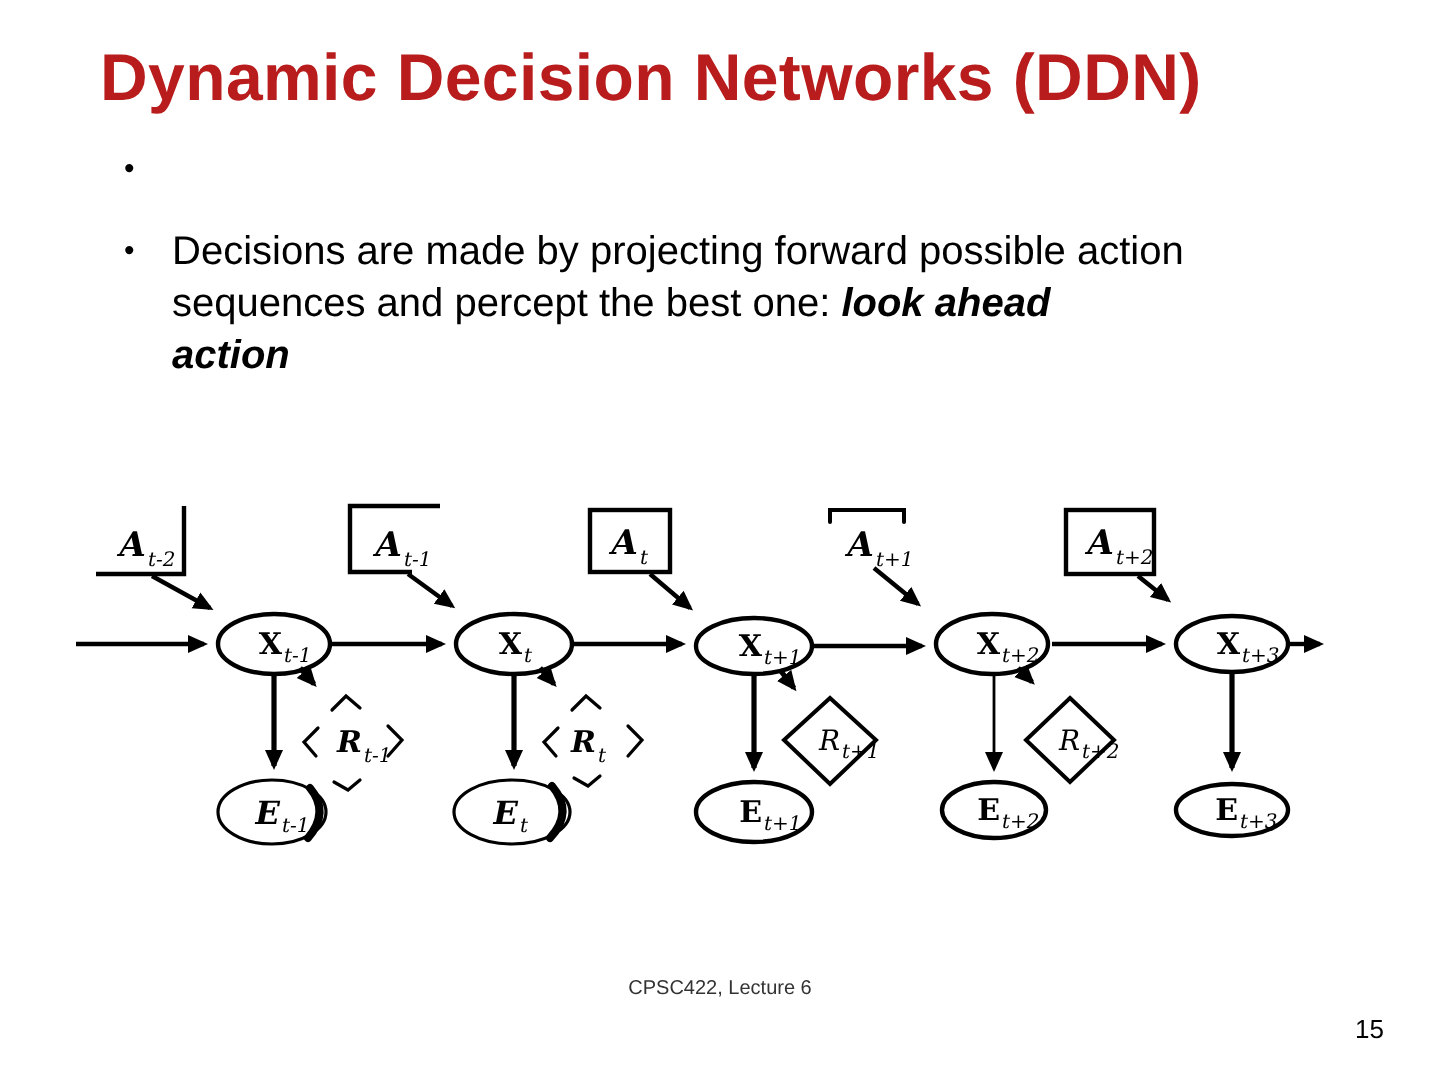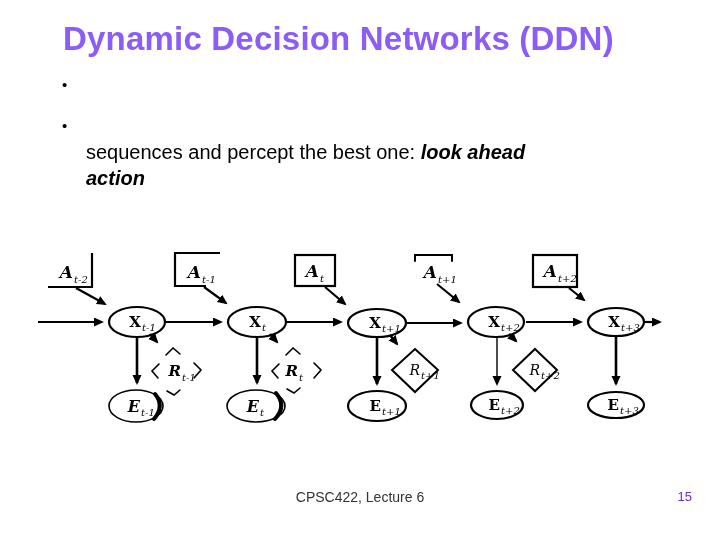--- a/index.html
+++ b/index.html
@@ -1,38 +1,38 @@
 <!DOCTYPE html>
 <html><head>
 <meta charset="utf-8">
 <style>
   html,body{margin:0;padding:0;}
   body{
     width:720px;height:540px;position:relative;overflow:hidden;
     background:#ffffff;font-family:"Liberation Sans",sans-serif;color:#000;
   }
   .slide-title{
-    position:absolute;left:63px;top:20px;width:640px;
-    font-size:33px;font-weight:bold;color:#8b5cf6;letter-spacing:0.2px;
+    position:absolute;left:50px;top:20px;width:640px;
+    font-size:33px;font-weight:bold;color:#b91c1c;letter-spacing:0.2px;
     white-space:nowrap;
   }
   .bullets{position:absolute;left:62px;top:72px;width:636px;}
   .bullet{display:flex;margin-bottom:15px;}
   .dot{width:24px;flex:none;font-size:15px;line-height:26px;}
   .btext{font-size:20px;line-height:26px;}
   .accent{color:#000000;font-weight:bold;font-style:italic;}
   .bold{font-weight:bold;}
   .btext sub{font-size:13px;font-weight:bold;}
   .diagram{position:absolute;left:0;top:243px;}
   .footer-center{
     position:absolute;top:489px;left:0;width:720px;text-align:center;
-    font-size:14px;color:#333;
+    font-size:10px;color:#333;
   }
   .page-number{
-    position:absolute;top:489px;right:28px;font-size:13px;color:#6d28d9;
+    position:absolute;top:507px;right:28px;font-size:13px;color:#000000;
   }
   
   .shape{stroke:#000;stroke-width:2.2;fill:#fff;}
   .shape-thin{stroke:#000;stroke-width:1.6;fill:#fff;}
   .ln{stroke:#000;stroke-width:2.2;fill:none;}
   .ln-bold{stroke:#000;stroke-width:2.6;fill:none;}
   .ln-thin{stroke:#000;stroke-width:1.4;fill:none;}
   .sketch{stroke:#000;stroke-width:1.6;fill:none;stroke-linecap:round;}
   .paren{stroke:#000;stroke-width:4;fill:none;stroke-linecap:round;}
   .nA{font-family:"DejaVu Serif",serif;font-weight:bold;font-style:italic;font-size:17px;}
@@ -48,21 +48,21 @@
 
 <div class="slide-title">Dynamic Decision Networks (DDN)</div>
 
 <div class="bullets">
   <div class="bullet">
     <span class="dot">•</span>
   </div>
   <div class="bullet">
     <span class="dot">•</span>
     <div class="btext">
-      <br>
+      <span>Decisions are made by projecting forward possible action</span><br>
       <span>sequences and percept the best one: </span><span class="accent">look ahead</span><br>
       <span class="accent">action</span>
     </div>
   </div>
 </div>
 
 <svg class="diagram" width="720" height="200" viewBox="0 0 720 200">
   <defs>
     <marker id="arw" markerUnits="userSpaceOnUse" markerWidth="12" markerHeight="10" refX="8" refY="4.5" orient="auto">
       <path d="M0,0 L10,4.5 L0,9 Z" fill="#000"></path>

